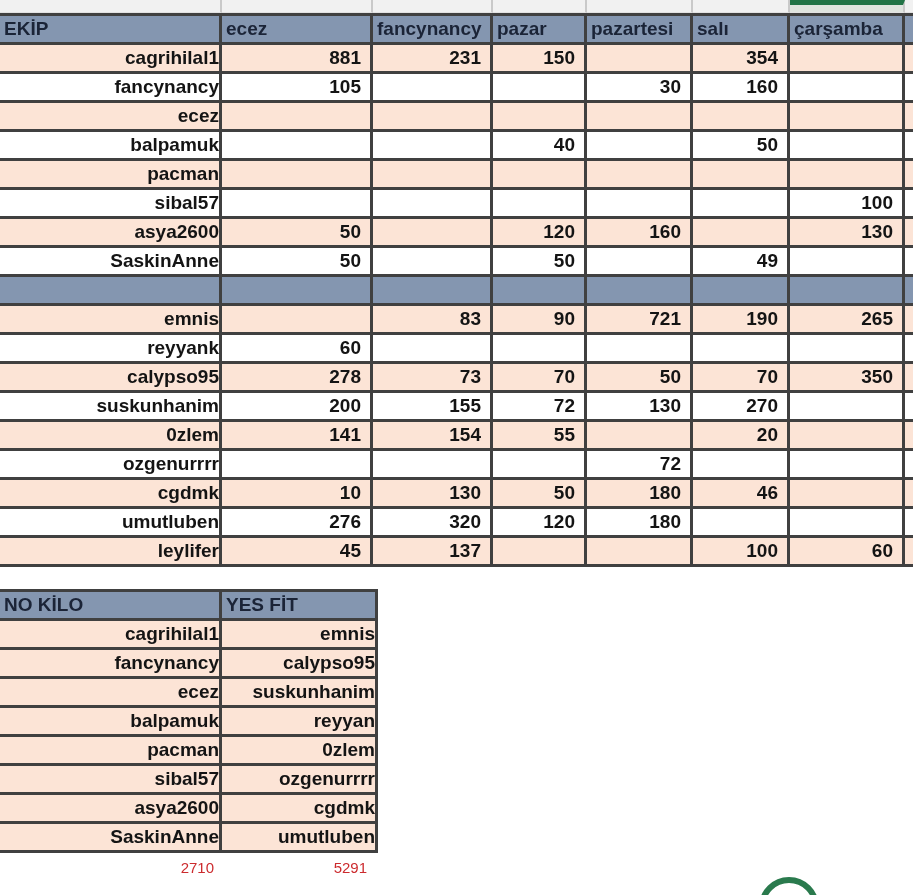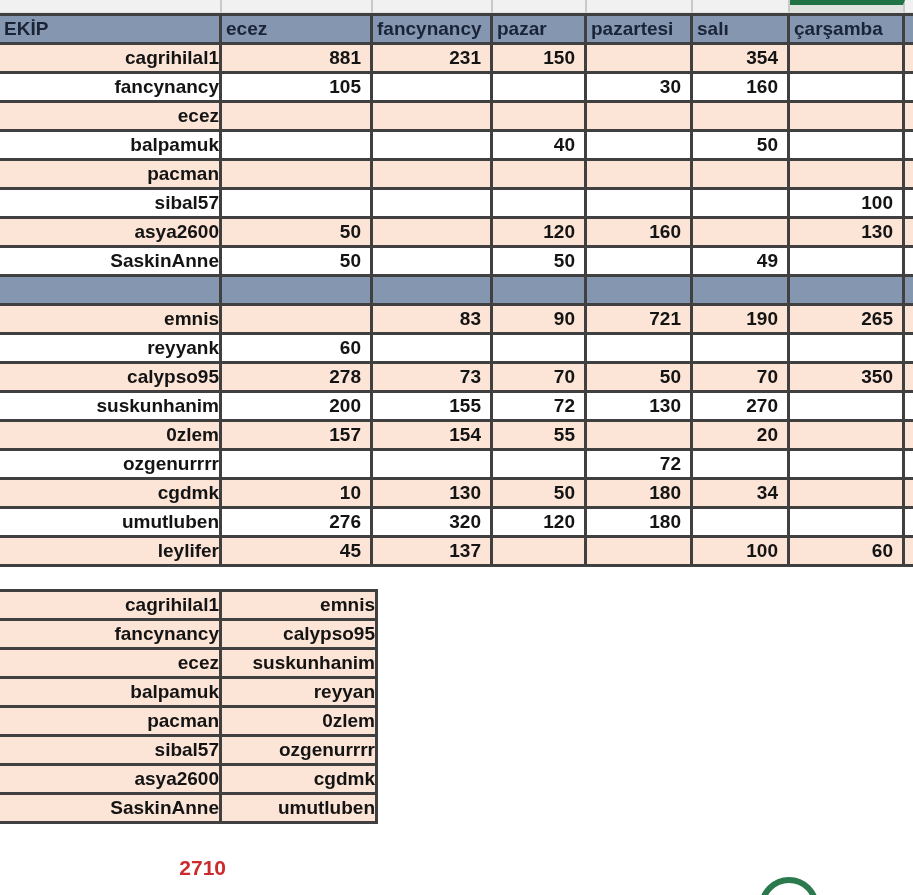--- a/index.html
+++ b/index.html
@@ -24,22 +24,22 @@
   td.num   { text-align:right; padding-right:9px; }
   tr.peach td { background:#fce4d6; }
   tr.white td { background:#ffffff; }
   tr.sep td   { background:#8496b0; }
 
   .main-table { position:absolute; top:13px; left:-3px; width:932px; }
   .pair-table { position:absolute; top:589px; left:-3px; width:378px; }
   .pair-table td { background:#fce4d6; }
 
   .totals {
-    position:absolute; top:855px; left:12px; width:375px; display:flex;
-    color:#cc2b2e; font-size:21px; font-weight:700; line-height:26px;
+    position:absolute; top:855px; left:0; width:375px; display:flex;
+    color:#cc2b2e; font-size:15px; font-weight:400; line-height:26px;
   }
   .totals .t1 { width:222px; text-align:right; padding-right:8px; box-sizing:border-box; }
   .totals .t2 { width:153px; text-align:right; padding-right:8px; box-sizing:border-box; }
 
   .green-circle {
     position:absolute; left:759px; top:877px; width:48px; height:48px;
     border:6px solid #2a7a4d; border-radius:50%; background:transparent;
   }
 </style>
 </head>
@@ -205,21 +205,21 @@
           <td class="num">200</td>
           <td class="num">155</td>
           <td class="num">72</td>
           <td class="num">130</td>
           <td class="num">270</td>
           <td class="num"></td>
           <td></td>
         </tr>
         <tr class="peach">
           <td class="label">0zlem</td>
-          <td class="num">157</td>
+          <td class="num">141</td>
           <td class="num">154</td>
           <td class="num">55</td>
           <td class="num"></td>
           <td class="num">20</td>
           <td class="num"></td>
           <td></td>
         </tr>
         <tr class="white">
           <td class="label">ozgenurrrr</td>
           <td class="num"></td>
@@ -229,21 +229,21 @@
           <td class="num"></td>
           <td class="num"></td>
           <td></td>
         </tr>
         <tr class="peach">
           <td class="label">cgdmk</td>
           <td class="num">10</td>
           <td class="num">130</td>
           <td class="num">50</td>
           <td class="num">180</td>
-          <td class="num">34</td>
+          <td class="num">46</td>
           <td class="num"></td>
           <td></td>
         </tr>
         <tr class="white">
           <td class="label">umutluben</td>
           <td class="num">276</td>
           <td class="num">320</td>
           <td class="num">120</td>
           <td class="num">180</td>
           <td class="num"></td>
@@ -263,20 +263,24 @@
       </tbody>
   </table>
 
   <table class="pair-table">
     <colgroup>
         <col style="width:222px">
         <col style="width:156px">
       </colgroup>
     <tbody id="pair-tbody">
         <tr>
+          <th>NO KİLO</th>
+          <th>YES FİT</th>
+        </tr>
+        <tr>
           <td class="label">cagrihilal1</td>
           <td class="label">emnis</td>
         </tr>
         <tr>
           <td class="label">fancynancy</td>
           <td class="label">calypso95</td>
         </tr>
         <tr>
           <td class="label">ecez</td>
           <td class="label">suskunhanim</td>
@@ -299,16 +303,17 @@
         </tr>
         <tr>
           <td class="label">SaskinAnne</td>
           <td class="label">umutluben</td>
         </tr>
       </tbody>
   </table>
 
   <div class="totals">
     <span class="t1">2710</span>
+    <span class="t2">5291</span>
   </div>
 
   <div class="green-circle"></div>
 </div>
 
 </body></html>

